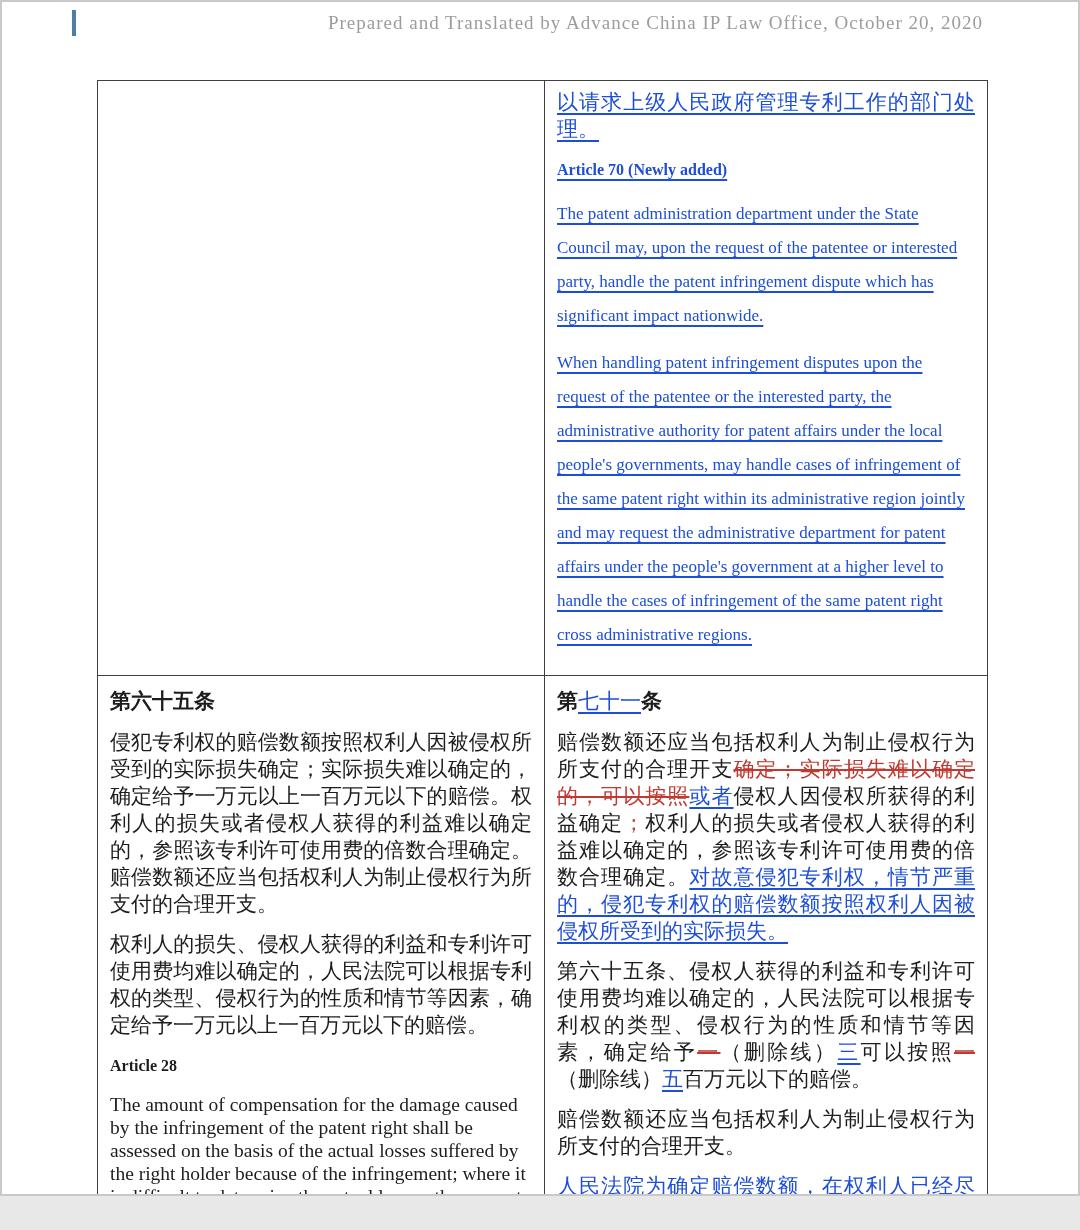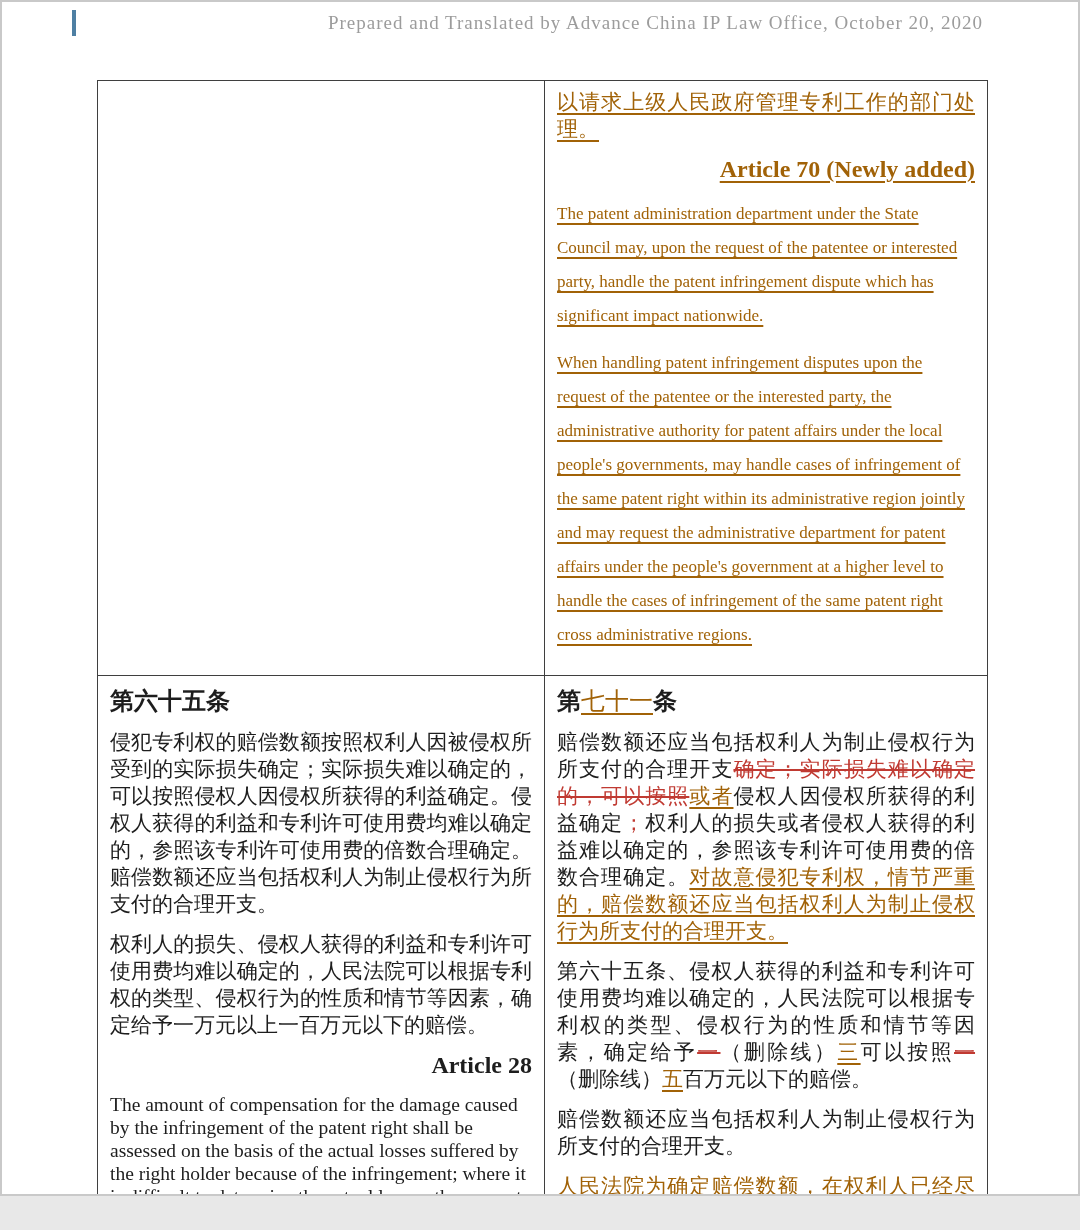--- a/index.html
+++ b/index.html
@@ -64,29 +64,29 @@
     line-height: 23px;
     text-align: left;
     margin-bottom: 13px;
   }
   .en-red {
     font-size: 17px;
     line-height: 34px;
     margin-bottom: 13px;
   }
   h3.zh-head, h3.en-head {
-    font-size: 24px;
+    font-size: 21px;
     line-height: 27px;
     font-weight: bold;
     margin: 4px 0 14px 0;
   }
-  h3.en-head { font-size: 24px; text-align: right; }
+  h3.en-head { font-size: 16px; }
 
   .red  { color: #c03a32; }
-  .add  { color: #a16207; text-decoration: underline; text-decoration-thickness: 1.5px; text-underline-offset: 4px; }
+  .add  { color: #1d4ed8; text-decoration: underline; text-decoration-thickness: 1.5px; text-underline-offset: 4px; }
   .del  { color: #c03a32; text-decoration: line-through; text-decoration-thickness: 1.5px; }
   .bold { font-weight: normal; }
 
   .pgnum {
     position: absolute;
     left: 0;
     width: 100%;
     top: 1198px;
     text-align: center;
     font-size: 21px;
@@ -111,29 +111,29 @@
       <td class="col-right cell-r1">
         <div class="zh add">以请求上级人民政府管理专利工作的部门处理。</div>
         <h3 class="en-head add">Article 70 (Newly added)</h3>
         <div class="en-red add">The patent administration department under the State Council may, upon the request of the patentee or interested party, handle the patent infringement dispute which has significant impact nationwide.</div>
         <div class="en-red add">When handling patent infringement disputes upon the request of the patentee or the interested party, the administrative authority for patent affairs under the local people's governments, may handle cases of infringement of the same patent right within its administrative region jointly and may request the administrative department for patent affairs under the people's government at a higher level to handle the cases of infringement of the same patent right cross administrative regions.</div>
       </td>
     </tr>
     <tr>
       <td class="col-left cell-r2">
         <h3 class="zh-head">第六十五条</h3>
-        <div class="zh">侵犯专利权的赔偿数额按照权利人因被侵权所受到的实际损失确定；实际损失难以确定的，可以按照侵权人因侵权所获得的利益确定。侵权人获得的利益和专利许可使用费均难以确定的，参照该专利许可使用费的倍数合理确定。赔偿数额还应当包括权利人为制止侵权行为所支付的合理开支。</div>
+        <div class="zh">侵犯专利权的赔偿数额按照权利人因被侵权所受到的实际损失确定；实际损失难以确定的，确定给予一万元以上一百万元以下的赔偿。权利人的损失或者侵权人获得的利益难以确定的，参照该专利许可使用费的倍数合理确定。赔偿数额还应当包括权利人为制止侵权行为所支付的合理开支。</div>
         <div class="zh">权利人的损失、侵权人获得的利益和专利许可使用费均难以确定的，人民法院可以根据专利权的类型、侵权行为的性质和情节等因素，确定给予一万元以上一百万元以下的赔偿。</div>
         <h3 class="en-head">Article 28</h3>
         <div class="en">The amount of compensation for the damage caused by the infringement of the patent right shall be assessed on the basis of the actual losses suffered by the right holder because of the infringement; where it is difficult to determine the actual losses, the amount may be assessed on the basis of the profits the infringer has earned because of the infringement. Where it is difficult to determine the losses the right holder has suffered or the profits the infringer has earned, the amount may be assessed by reference to the appropriate multiple of the amount of the</div>
       </td>
       <td class="col-right cell-r2">
         <h3 class="zh-head"><span>第</span><span class="add bold">七十一</span><span>条</span></h3>
 
-        <div class="zh"><span>赔偿数额还应当包括权利人为制止侵权行为所支付的合理开支</span><span class="del">确定；实际损失难以确定的，可以按照</span><span class="add">或者</span><span>侵权人因侵权所获得的利益确定</span><span class="red">；</span><span>权利人的损失或者侵权人获得的利益难以确定的，参照该专利许可使用费的倍数合理确定。</span><span class="add">对故意侵犯专利权，情节严重的，赔偿数额还应当包括权利人为制止侵权行为所支付的合理开支。</span></div>
+        <div class="zh"><span>赔偿数额还应当包括权利人为制止侵权行为所支付的合理开支</span><span class="del">确定；实际损失难以确定的，可以按照</span><span class="add">或者</span><span>侵权人因侵权所获得的利益确定</span><span class="red">；</span><span>权利人的损失或者侵权人获得的利益难以确定的，参照该专利许可使用费的倍数合理确定。</span><span class="add">对故意侵犯专利权，情节严重的，侵犯专利权的赔偿数额按照权利人因被侵权所受到的实际损失。</span></div>
 
         <div class="zh"><span>第六十五条、侵权人获得的利益和专利许可使用费均难以确定的，人民法院可以根据专利权的类型、侵权行为的性质和情节等因素，确定给予</span><span class="del">一</span><span>（删除线）</span><span class="add">三</span><span>可以按照</span><span class="del">一</span><span>（删除线）</span><span class="add">五</span><span>百万元以下的赔偿。</span></div>
 
         <div class="zh">赔偿数额还应当包括权利人为制止侵权行为所支付的合理开支。</div>
 
         <div class="zh add">人民法院为确定赔偿数额，在权利人已经尽力举证，而与侵权行为相关的账簿、资料主要由侵权人掌握的情况下，可以责令侵权人提供与侵权行为相关的账簿、资料；侵权人不提供或者提供虚假的账簿、资料的，人民法院可以参考权利人的主张和提供的证据判定赔偿数额。</div>
       </td>
     </tr>
   </tbody>
     </table>

